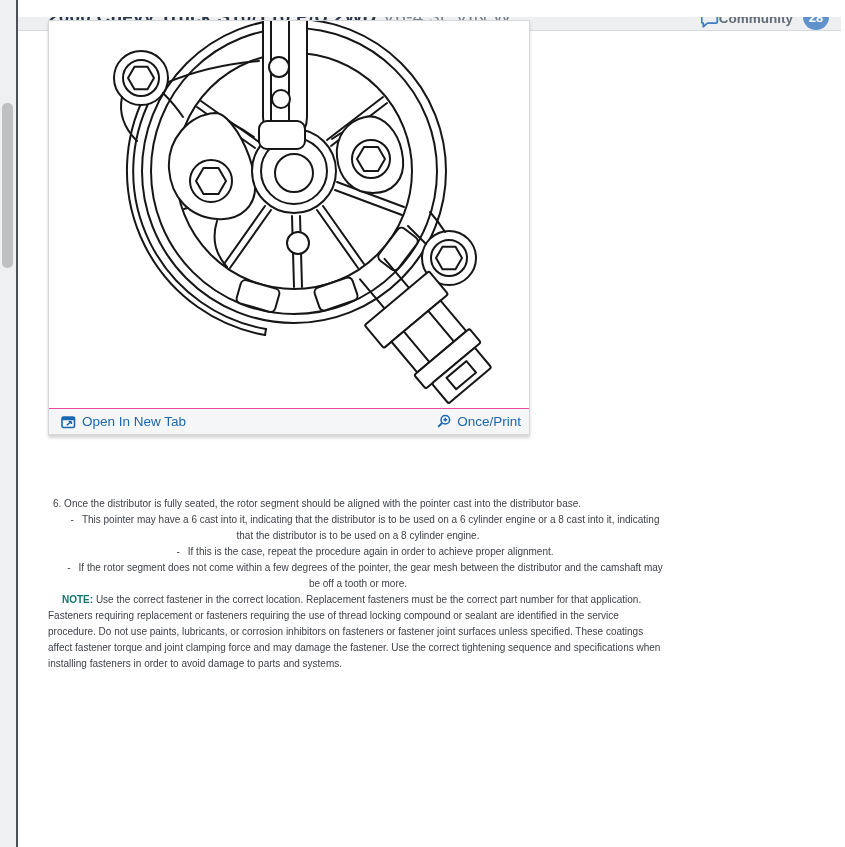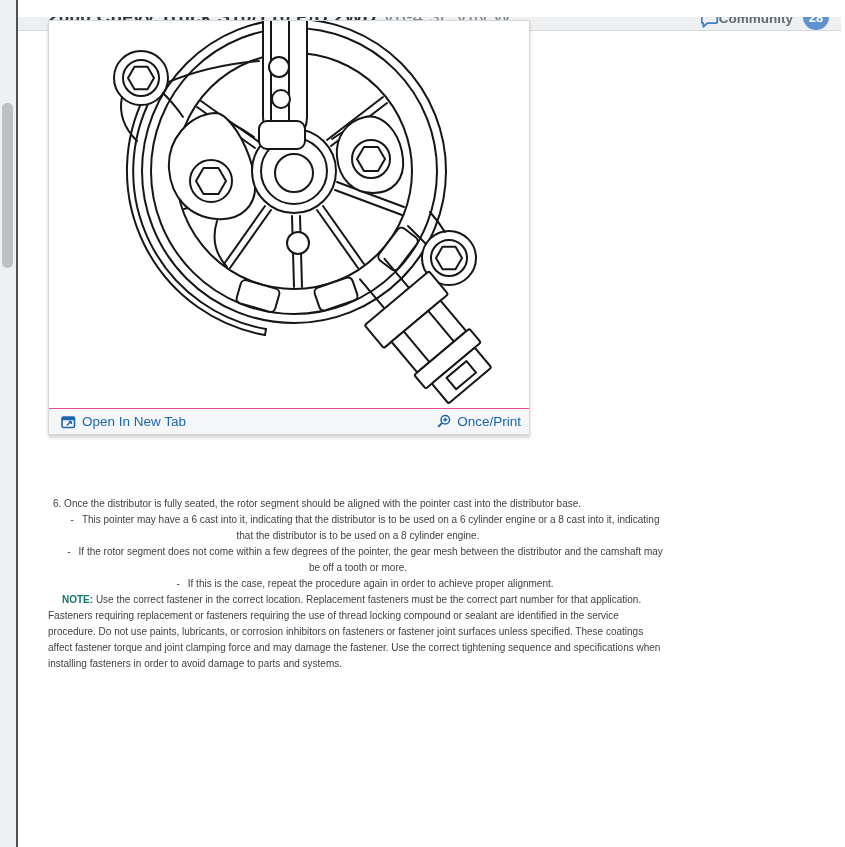--- a/index.html
+++ b/index.html
@@ -164,16 +164,16 @@
         <path d="M6,9 L2.2,12.8" stroke-width="1.9"></path>
       </svg>
       <span>Once/Print</span>
     </a>
   </div>
 </div>
 
 <div class="article">
   <p class="step">6. Once the distributor is fully seated, the rotor segment should be aligned with the pointer cast into the distributor base.</p>
   <p class="bullet"><span class="dash">-</span><span>This pointer may have a 6 cast into it, indicating that the distributor is to be used on a 6 cylinder engine or a 8 cast into it, indicating that the distributor is to be used on a 8 cylinder engine.</span></p>
+  <p class="bullet"><span class="dash">-</span><span>If this is the case, repeat the procedure again in order to achieve proper alignment.</span></p>
   <p class="bullet"><span class="dash">-</span><span>If the rotor segment does not come within a few degrees of the pointer, the gear mesh between the distributor and the camshaft may be off a tooth or more.</span></p>
-  <p class="bullet"><span class="dash">-</span><span>If this is the case, repeat the procedure again in order to achieve proper alignment.</span></p>
   <p class="note"><b>NOTE:</b><span>Use the correct fastener in the correct location. Replacement fasteners must be the correct part number for that application. Fasteners requiring replacement or fasteners requiring the use of thread locking compound or sealant are identified in the service procedure. Do not use paints, lubricants, or corrosion inhibitors on fasteners or fastener joint surfaces unless specified. These coatings affect fastener torque and joint clamping force and may damage the fastener. Use the correct tightening sequence and specifications when installing fasteners in order to avoid damage to parts and systems.</span></p>
 </div>
 
 </body></html>

